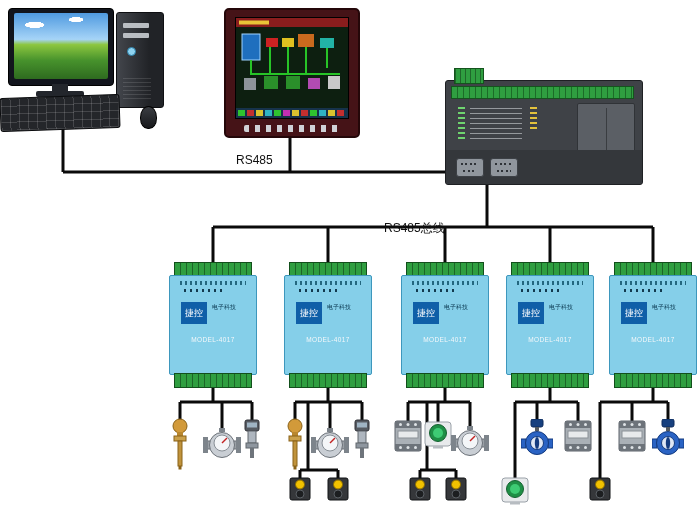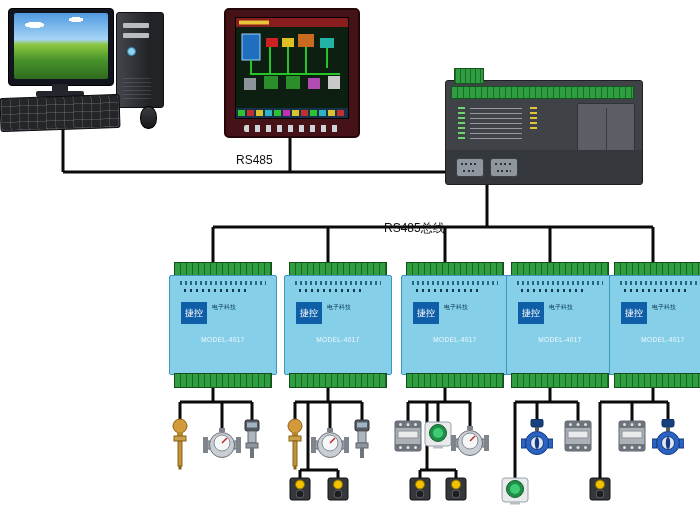--- a/index.html
+++ b/index.html
@@ -61,21 +61,21 @@
   .plc-lower{position:absolute;left:0;right:0;bottom:0;height:34px;background:#34373b;border-radius:0 0 3px 3px;}
   .db9{position:absolute;bottom:7px;width:26px;height:17px;background:#90969d;
        border:1px solid #3c4045;border-radius:3px;}
   .db9.d1{left:10px}.db9.d2{left:44px}
   .db9::before{content:"";position:absolute;left:4px;right:4px;top:4px;height:2px;
        background:repeating-linear-gradient(90deg,#2e3237 0 2px,transparent 2px 4.5px);}
   .db9::after{content:"";position:absolute;left:6px;right:6px;bottom:4px;height:2px;
        background:repeating-linear-gradient(90deg,#2e3237 0 2px,transparent 2px 4.5px);}
 
   
-  .module{position:absolute;top:262px;width:108px;height:126px;z-index:2;}
+  .module{position:absolute;top:262px;width:88px;height:126px;z-index:2;}
   .m-term{position:absolute;left:5px;right:5px;height:13px;border:1px solid #124f1b;
           background:repeating-linear-gradient(90deg,#2f9e40 0 5px,#1b6527 5px 6px);}
   .m-term.t{top:0}.m-term.b{bottom:0}
   .m-body{position:absolute;left:0;right:0;top:13px;bottom:13px;background:#85cfe9;
           border:1px solid #3d97bd;border-radius:2px;}
   .m-vents{position:absolute;left:10px;right:10px;top:5px;height:4px;
           background:repeating-linear-gradient(90deg,#23677f 0 2px,transparent 2px 5px);}
   .m-leds{position:absolute;left:14px;right:30px;top:13px;height:3px;
           background:repeating-linear-gradient(90deg,#123a4e 0 2px,transparent 2px 6px);}
   .m-plate{position:absolute;left:11px;top:26px;width:26px;height:22px;background:#0f5fa8;color:#fff;

